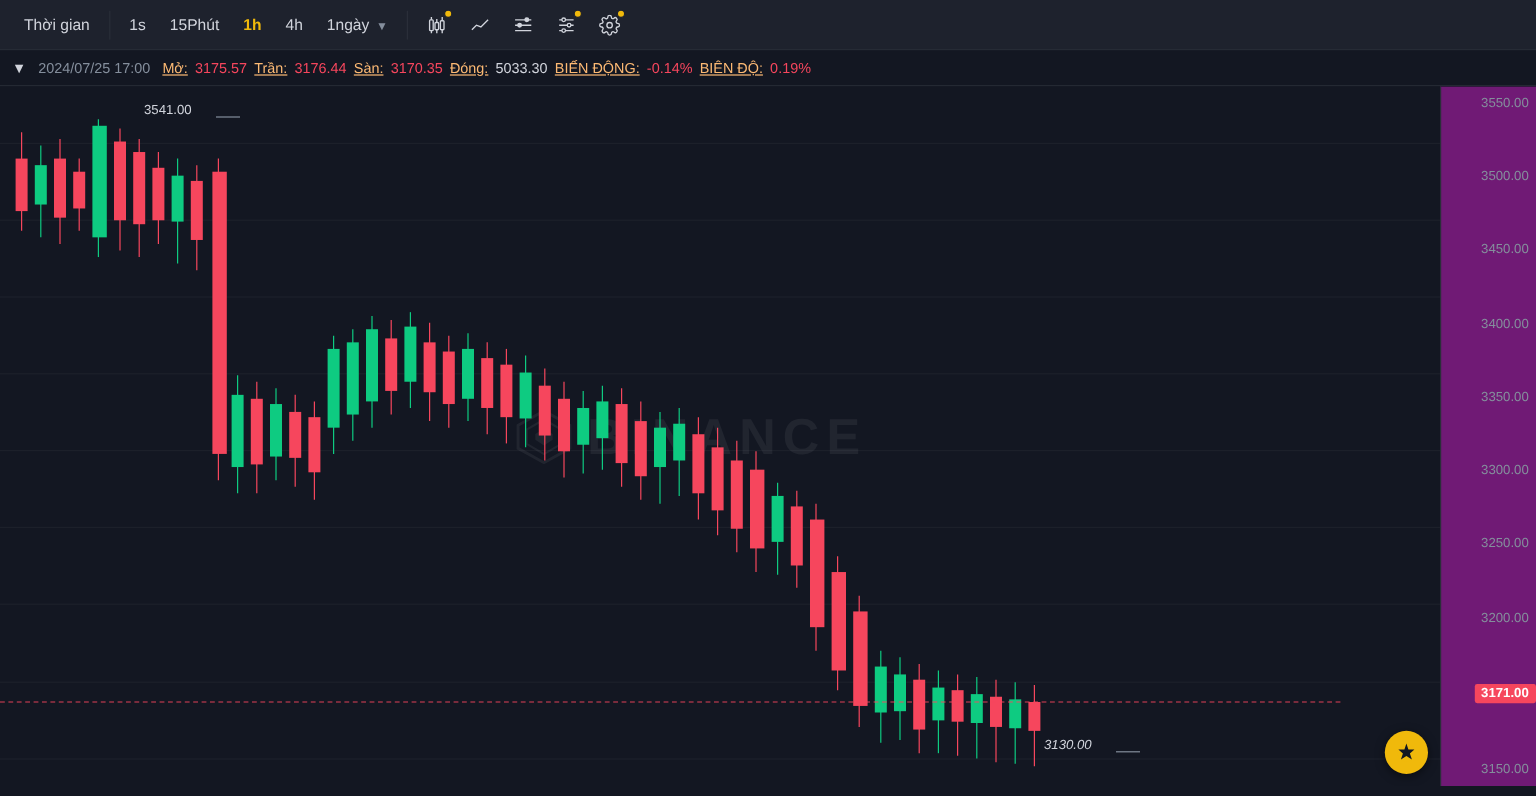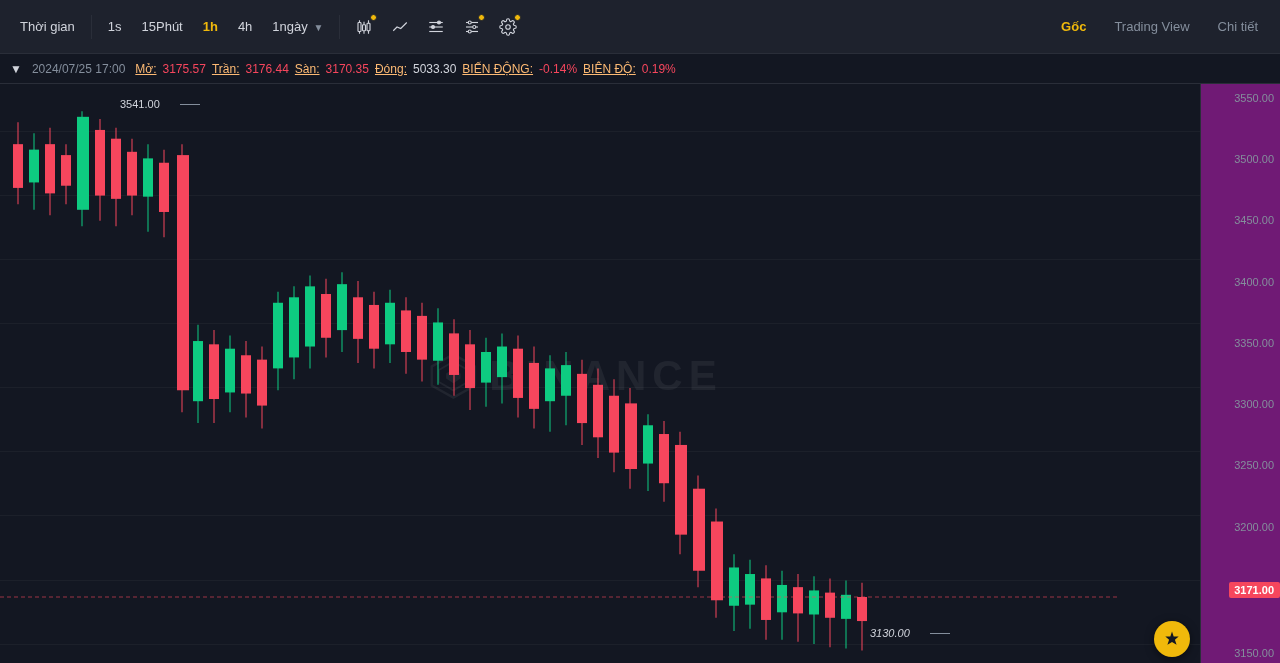--- a/index.html
+++ b/index.html
@@ -10,21 +10,21 @@
       width: 1280px;
       height: 663px;
       overflow: hidden;
       position: relative;
     }
 
     
     #toolbar {
       display: flex;
       align-items: center;
-      height: 54px;
+      height: 42px;
       background: #1e222d;
       border-bottom: 1px solid #2a2e39;
       padding: 0 12px;
       gap: 4px;
     }
     .toolbar-item {
       padding: 5px 8px;
       border-radius: 4px;
       font-size: 13px;
       cursor: pointer;
@@ -141,21 +141,21 @@
       letter-spacing: 6px;
       color: #d1d4dc;
     }
 
     
     .chart-annotation {
       position: absolute;
       font-size: 11px;
       color: #d1d4dc;
       display: flex;
-      align-items: center;
+      align-items: flex-end;
       gap: 20px;
     }
     .annotation-line {
       width: 20px; height: 1px;
       background: #848e9c;
     }
 
     
     #coin-icon {
       position: absolute;
@@ -251,25 +251,20 @@
   <div class="toolbar-icon-btn">
     <div class="badge-dot"></div>
     <svg viewBox="0 0 24 24">
       <circle cx="12" cy="12" r="3"></circle>
       <path d="M19.4 15a1.65 1.65 0 0 0 .33 1.82l.06.06a2 2 0 0 1-2.83 2.83l-.06-.06a1.65 1.65 0 0 0-1.82-.33 1.65 1.65 0 0 0-1 1.51V21a2 2 0 0 1-4 0v-.09A1.65 1.65 0 0 0 9 19.4a1.65 1.65 0 0 0-1.82.33l-.06.06a2 2 0 0 1-2.83-2.83l.06-.06A1.65 1.65 0 0 0 4.68 15a1.65 1.65 0 0 0-1.51-1H3a2 2 0 0 1 0-4h.09A1.65 1.65 0 0 0 4.6 9a1.65 1.65 0 0 0-.33-1.82l-.06-.06a2 2 0 0 1 2.83-2.83l.06.06A1.65 1.65 0 0 0 9 4.68a1.65 1.65 0 0 0 1-1.51V3a2 2 0 0 1 4 0v.09a1.65 1.65 0 0 0 1 1.51 1.65 1.65 0 0 0 1.82-.33l.06-.06a2 2 0 0 1 2.83 2.83l-.06.06A1.65 1.65 0 0 0 19.4 9a1.65 1.65 0 0 0 1.51 1H21a2 2 0 0 1 0 4h-.09a1.65 1.65 0 0 0-1.51 1z"></path>
     </svg>
   </div>
 
   <div class="toolbar-spacer"></div>
 
-  <div class="right-tabs">
-    <span class="right-tab active">Gốc</span>
-    <span class="right-tab">Trading View</span>
-    <span class="right-tab">Chi tiết</span>
-  </div>
 </div>
 
 <div id="ohlc-bar">
   <span class="ohlc-arrow">▼</span>
   <span class="ohlc-date">2024/07/25 17:00</span>
   <span class="ohlc-label">Mở:</span>
   <span class="ohlc-val-red">3175.57</span>
   <span class="ohlc-label">Trần:</span>
   <span class="ohlc-val-red">3176.44</span>
   <span class="ohlc-label">Sàn:</span>

